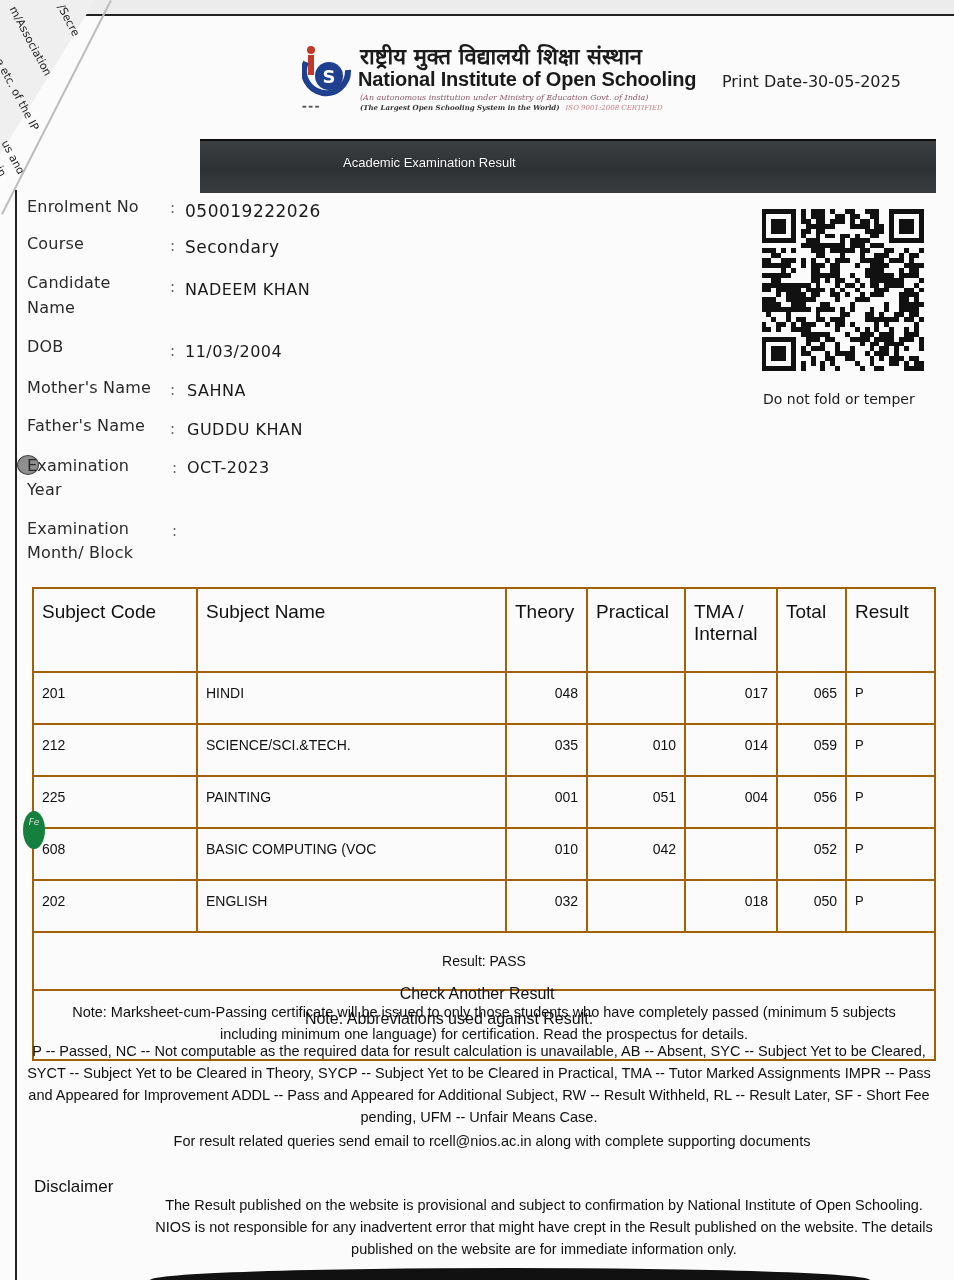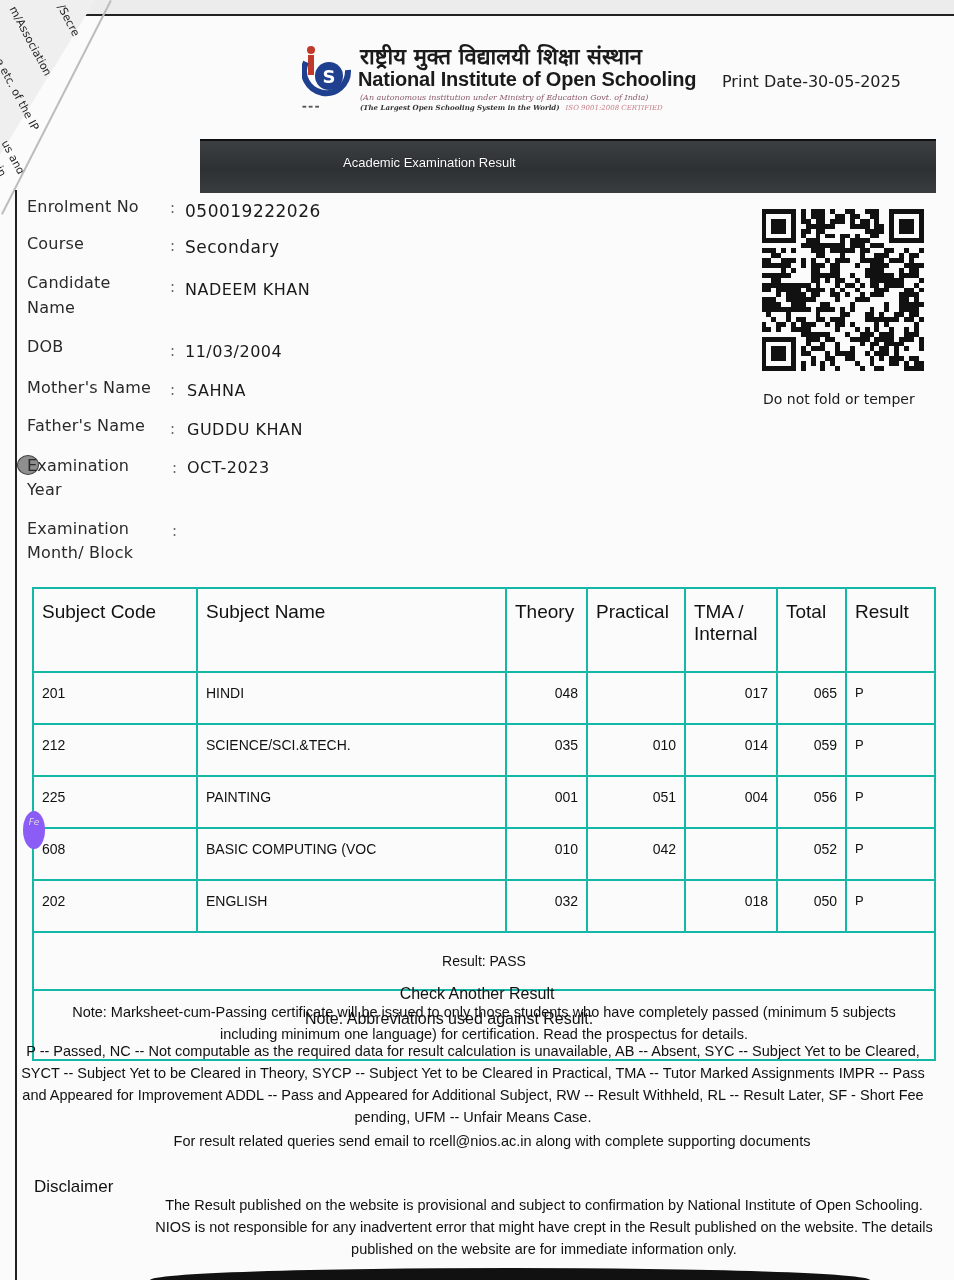--- a/index.html
+++ b/index.html
@@ -93,43 +93,43 @@
   .qr-caption { position:absolute; left:763px; top:391px; font-size:14px; color:#1a1a1a;
     font-family:"DejaVu Sans", sans-serif; }
 
   
   .results {
     position:absolute; left:32px; top:587px; width:902px;
     border-collapse:collapse; table-layout:fixed;
     font-family:"Liberation Sans", sans-serif;
   }
   .results td, .results th {
-    border:2px solid #14b8a6; padding:0 8px; vertical-align:top;
+    border:2px solid #a16207; padding:0 8px; vertical-align:top;
   }
   .results th {
     font-weight:normal; font-size:19px; text-align:left; height:70px; padding-top:12px;
     color:#111;
   }
   .results td { height:38px; font-size:14px; padding-top:12px; color:#111; }
   .results td.num { text-align:right; }
   .results td.result-cell { font-size:13px; }
   .results tr.summary td { text-align:center; height:36px; padding-top:20px; font-size:14px; }
   .results tr.note td { text-align:center; height:58px; padding-top:10px; font-size:14.5px; line-height:22px; }
 
   .fe-stamp {
     position:absolute; left:23px; top:811px; width:22px; height:38px; border-radius:50%;
-    background:#8b5cf6; color:#ddd; font-size:9px; text-align:center; line-height:22px;font-style:italic;
+    background:#15803d; color:#ddd; font-size:9px; text-align:center; line-height:22px;font-style:italic;
   }
 
   
   .check-another { position:absolute; left:0; width:954px; top:985px; text-align:center;
     font-size:16px; font-family:"Liberation Sans", sans-serif; color:#111; }
   .abbr-title { position:absolute; left:0; width:898px; top:1010px; text-align:center;
     font-size:16px; font-family:"Liberation Sans", sans-serif; color:#111; }
-  .abbr-text { position:absolute; left:20px; width:906px; top:1040px; text-align:center;
+  .abbr-text { position:absolute; left:26px; width:906px; top:1040px; text-align:center;
     font-size:14.5px; line-height:22px; font-family:"Liberation Sans", sans-serif; color:#111; }
   .query-text { position:absolute; left:0; width:984px; top:1133px; text-align:center;
     font-size:14.5px; font-family:"Liberation Sans", sans-serif; color:#111; }
   .disclaimer-label { position:absolute; left:34px; top:1177px; font-size:17px;
     font-family:"Liberation Sans", sans-serif; color:#111; }
   .disclaimer-text { position:absolute; left:146px; width:796px; top:1170px; text-align:center;
     font-size:14.5px; line-height:22px; font-family:"Liberation Sans", sans-serif; color:#111;margin-top:24px; }
   .bottom-shadow {
     position:absolute; left:150px; top:1268px; width:720px; height:24px; border-radius:50%;
     background:#111;

